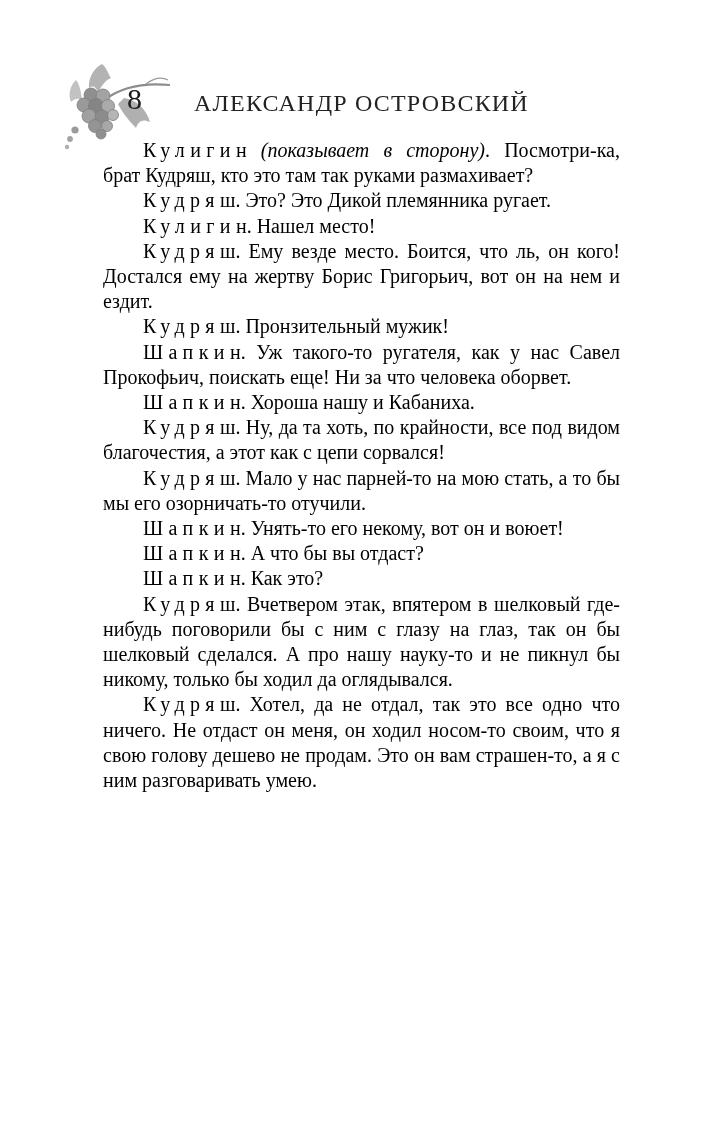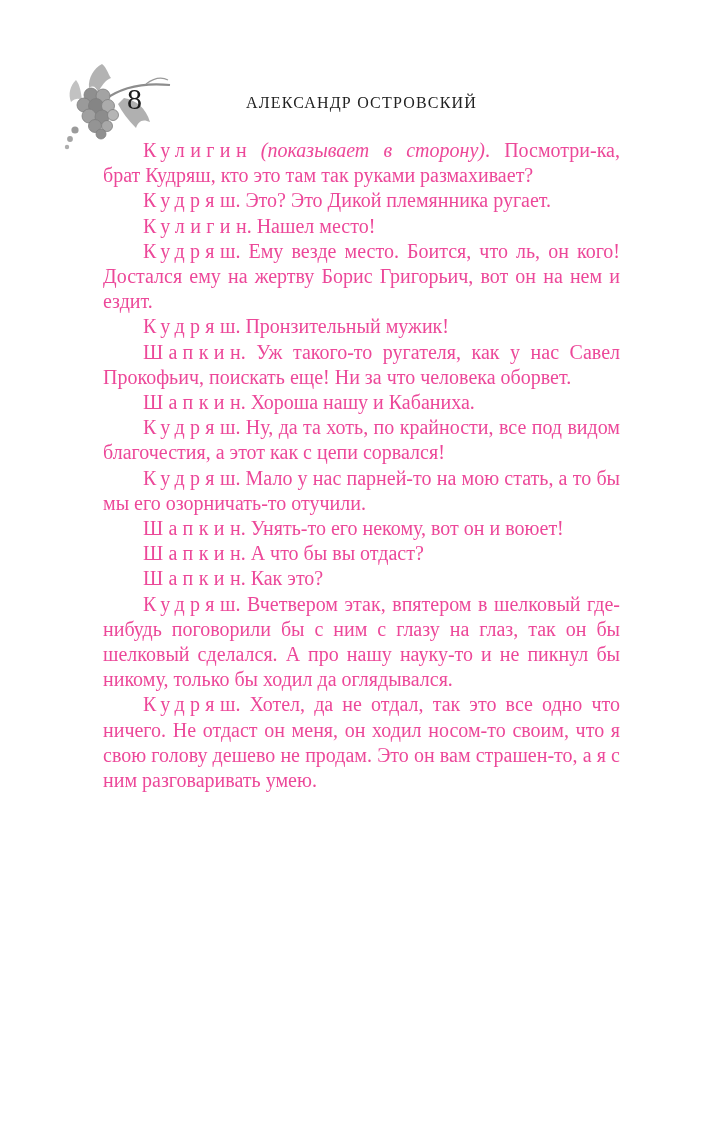--- a/index.html
+++ b/index.html
@@ -31,35 +31,35 @@
     line-height: 32px;
     color: #1c1c1c;
   }
 
   .running-header {
     position: absolute;
     left: 103px;
     top: 91px;
     width: 517px;
     text-align: center;
-    font-size: 16px;
+    font-size: 24px;
     line-height: 24px;
     letter-spacing: 1.2px;
     color: #222222;
   }
 
   .text-column {
     position: absolute;
     left: 103px;
     top: 138px;
     width: 517px;
     font-size: 20px;
     line-height: 25.2px;
     text-align: justify;
-    color: #ec4899;
+    color: #000000;
   }
 
   .para { text-indent: 40px; }
 
   .speaker {
     letter-spacing: 0.27em;
     margin-right: -0.27em;
   }
 
   .direction { font-style: italic; }

